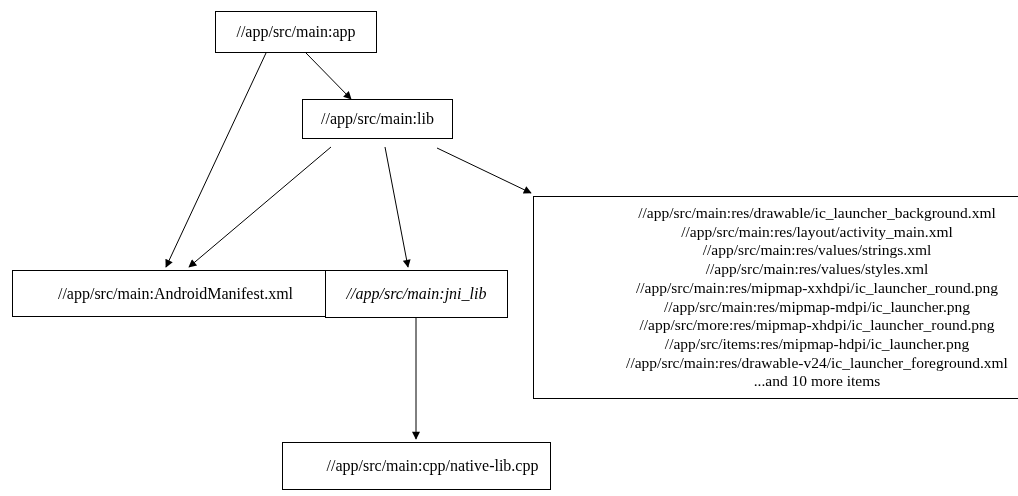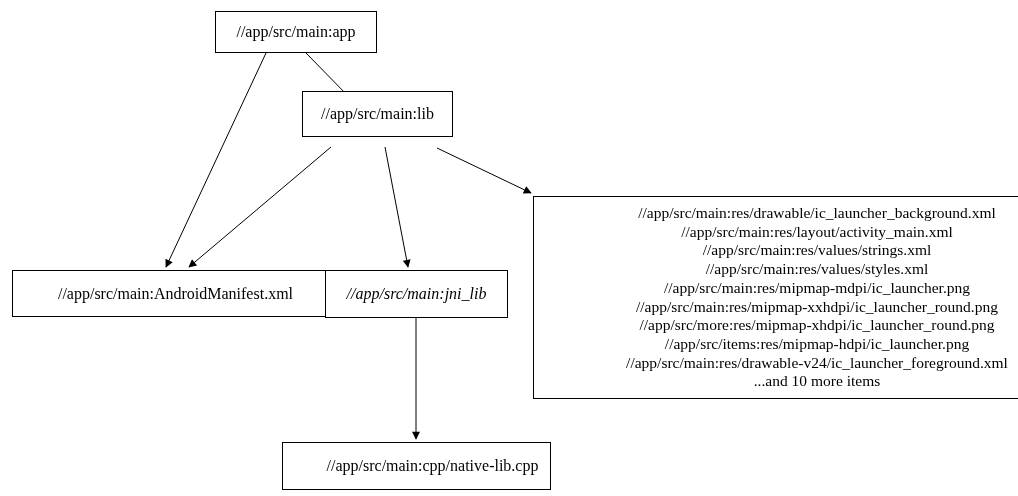--- a/index.html
+++ b/index.html
@@ -31,21 +31,21 @@
   }
   .node.multiline {
     flex-direction: column;
     justify-content: center;
     line-height: 18.7px;
     font-size: 15.5px;
     padding: 4px 6px;
   }
   .node.multiline span { display: block; }
   #node-app      { left: 203px; top: 11px;  width: 162px; height: 42px; margin-left: 12px; }
-  #node-lib      { left: 302px; top: 91px; width: 151px; height: 46px; }
+  #node-lib      { left: 302px; top: 99px; width: 151px; height: 40px; }
   #node-manifest { left: 12px;   top: 270px; width: 327px; height: 47px; }
   #node-jni      { left: 325px; top: 270px; width: 183px; height: 48px; font-style: italic; }
   #node-res      { left: 533px; top: 196px; width: 568px; height: 203px; }
   #node-cpp      { left: 282px; top: 442px; width: 269px; height: 48px; padding-left: 32px; }
 </style>
 </head>
 <body>
 
 <div class="canvas">
 
@@ -69,22 +69,22 @@
 
   <div id="node-manifest" class="node">//app/src/main:AndroidManifest.xml</div>
 
   <div id="node-jni" class="node">//app/src/main:jni_lib</div>
 
   <div id="node-res" class="node multiline">
     <span>//app/src/main:res/drawable/ic_launcher_background.xml</span>
     <span>//app/src/main:res/layout/activity_main.xml</span>
     <span>//app/src/main:res/values/strings.xml</span>
     <span>//app/src/main:res/values/styles.xml</span>
+    <span>//app/src/main:res/mipmap-xxhdpi/ic_launcher_round.png</span>
     <span>//app/src/main:res/mipmap-mdpi/ic_launcher.png</span>
-    <span>//app/src/main:res/mipmap-xxhdpi/ic_launcher_round.png</span>
     <span>//app/src/more:res/mipmap-xhdpi/ic_launcher_round.png</span>
     <span>//app/src/items:res/mipmap-hdpi/ic_launcher.png</span>
     <span>//app/src/main:res/drawable-v24/ic_launcher_foreground.xml</span>
     <span>...and 10 more items</span>
   </div>
 
   <div id="node-cpp" class="node">//app/src/main:cpp/native-lib.cpp</div>
 
 </div>
 

